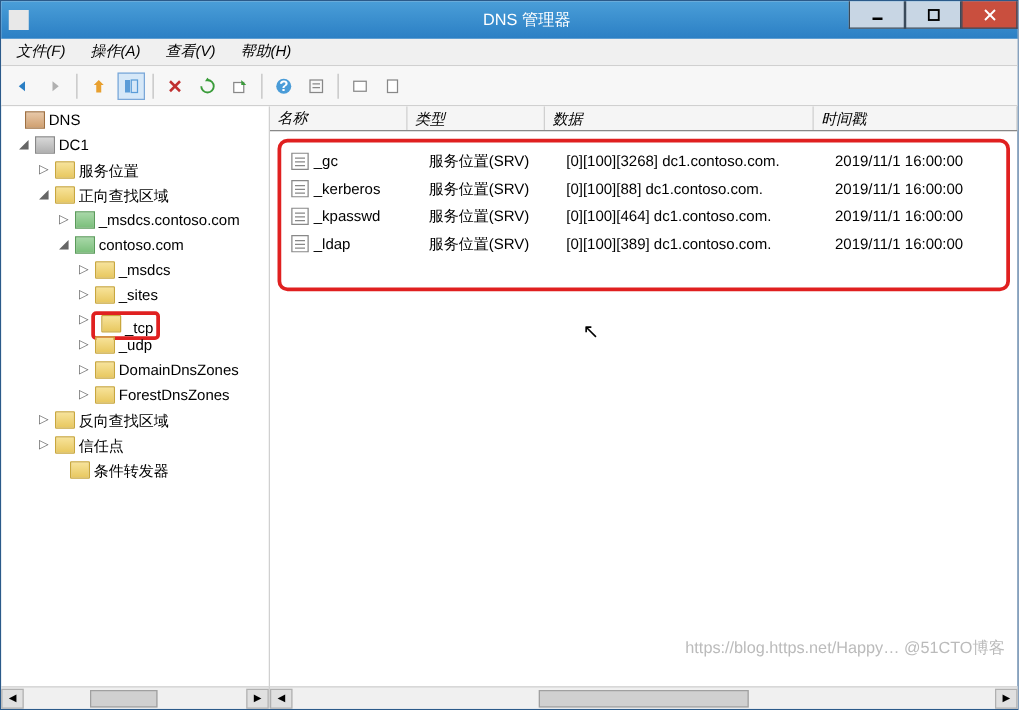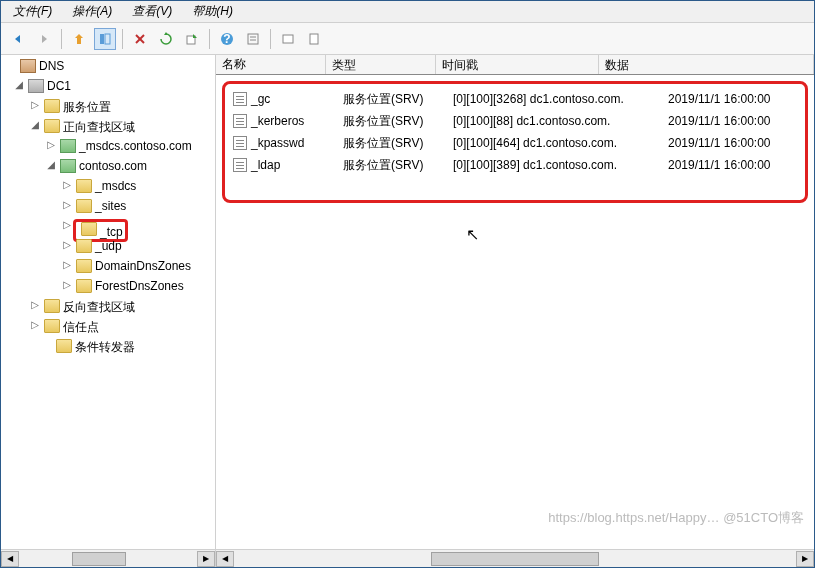--- a/index.html
+++ b/index.html
@@ -21,21 +21,21 @@
 .tree-pane { width: 215px; border-right: 1px solid #d0d0d0; overflow: auto; padding: 4px 0; background: #fff; }
 .tree-node { display: flex; align-items: flex-start; height: 20px; white-space: nowrap; }
 .expander { width: 12px; text-align: center; color: #666; font-size: 10px; }
 .node-icon { width: 16px; height: 14px; margin: 0 3px; display: inline-block; }
 .folder-icon { background: linear-gradient(#f7e39a, #e8c860); border: 1px solid #c9a73c; border-radius: 1px; }
 .zone-icon { background: linear-gradient(#a8d8a8, #7bbf7b); border: 1px solid #5a9c5a; }
 .server-icon { background: linear-gradient(#d8d8d8, #b0b0b0); border: 1px solid #888; }
 .dns-icon { background: linear-gradient(#e8c8a8, #d0a070); border: 1px solid #a07040; }
 .highlight-box { border: 3px solid #e02020; border-radius: 4px; padding: 0 2px; }
 .list-pane { flex: 1; display: flex; flex-direction: column; }
-.list-header { display: flex; height: 20px; border-bottom: 1px solid #888; background: #f5f5f5; }
+.list-header { display: flex; height: 20px; border-bottom: 1px solid #888; background: #f5f5f5; font-style: italic; }
 .list-header .col { padding: 2px 6px; border-right: 1px solid #d0d0d0; }
 .list-body { flex: 1; position: relative; padding: 6px; }
 .record-box { border: 3px solid #e02020; border-radius: 8px; padding: 4px 17px 24px 2px; }
 .row { display: flex; height: 22px; align-items: center; }
 .row .cell { padding: 0 6px; overflow: hidden; white-space: nowrap; }
 .rec-icon { width: 14px; height: 14px; background: #fff; border: 1px solid #888; margin-right: 4px; display: inline-block; position: relative; }
 .rec-icon::after { content: ""; position: absolute; left: 2px; top: 3px; right: 2px; height: 1px; background: #888; box-shadow: 0 3px 0 #888, 0 6px 0 #888; }
 .c-name { width: 110px; display: flex; align-items: center; }
 .c-type { width: 110px; }
 .c-data { width: 215px; }
@@ -45,20 +45,42 @@
 .sb-track { flex: 1; height: 16px; position: relative; }
 .sb-thumb { position: absolute; height: 14px; top: 1px; background: #d0d0d0; border: 1px solid #a0a0a0; }
 .cursor { position: absolute; left: 250px; top: 150px; font-size: 16px; color: #000; }
 .watermark { position: absolute; right: 10px; bottom: 22px; color: #bbb; font-size: 13px; }
 svg { display: block; }
 </style>
 </head>
 <body>
 
 <div class="window">
+  <div class="titlebar">
+    <span class="app-icon"></span>
+    <span class="title">DNS 管理器</span>
+    <div class="win-controls">
+      <div class="win-btn">
+          <svg width="10" height="10">
+            <line x1="1" y1="8" x2="9" y2="8" stroke="#000" stroke-width="2"></line>
+          </svg>
+        </div>
+      <div class="win-btn">
+          <svg width="10" height="10">
+            <rect x="1" y="1" width="8" height="8" fill="none" stroke="#000" stroke-width="1.5"></rect>
+          </svg>
+        </div>
+      <div class="win-btn close">
+          <svg width="10" height="10">
+            <line x1="1" y1="1" x2="9" y2="9" stroke="#fff" stroke-width="1.5"></line>
+            <line x1="9" y1="1" x2="1" y2="9" stroke="#fff" stroke-width="1.5"></line>
+          </svg>
+        </div>
+    </div>
+  </div>
 
   <div class="menubar">
     <span class="menu-item">文件(F)</span>
     <span class="menu-item">操作(A)</span>
     <span class="menu-item">查看(V)</span>
     <span class="menu-item">帮助(H)</span>
   </div>
 
   <div class="toolbar">
     <div class="tb-btn">
@@ -204,22 +226,22 @@
           <span class="expander"></span>
           <span class="node-icon folder-icon"></span>
           <span>条件转发器</span>
         </div>
     </div>
 
     <div class="list-pane">
       <div class="list-header">
         <div class="col c-name">名称</div>
         <div class="col c-type">类型</div>
+        <div class="col c-data">数据</div>
         <div class="col c-time">时间戳</div>
-        <div class="col c-data">数据</div>
       </div>
       <div class="list-body">
         <div class="record-box">
           <div class="row">
             <div class="cell c-name">
                 <span class="rec-icon"></span>
                 <span>_gc</span>
               </div>
             <div class="cell c-type">服务位置(SRV)</div>
             <div class="cell c-data">[0][100][3268] dc1.contoso.com.</div>

